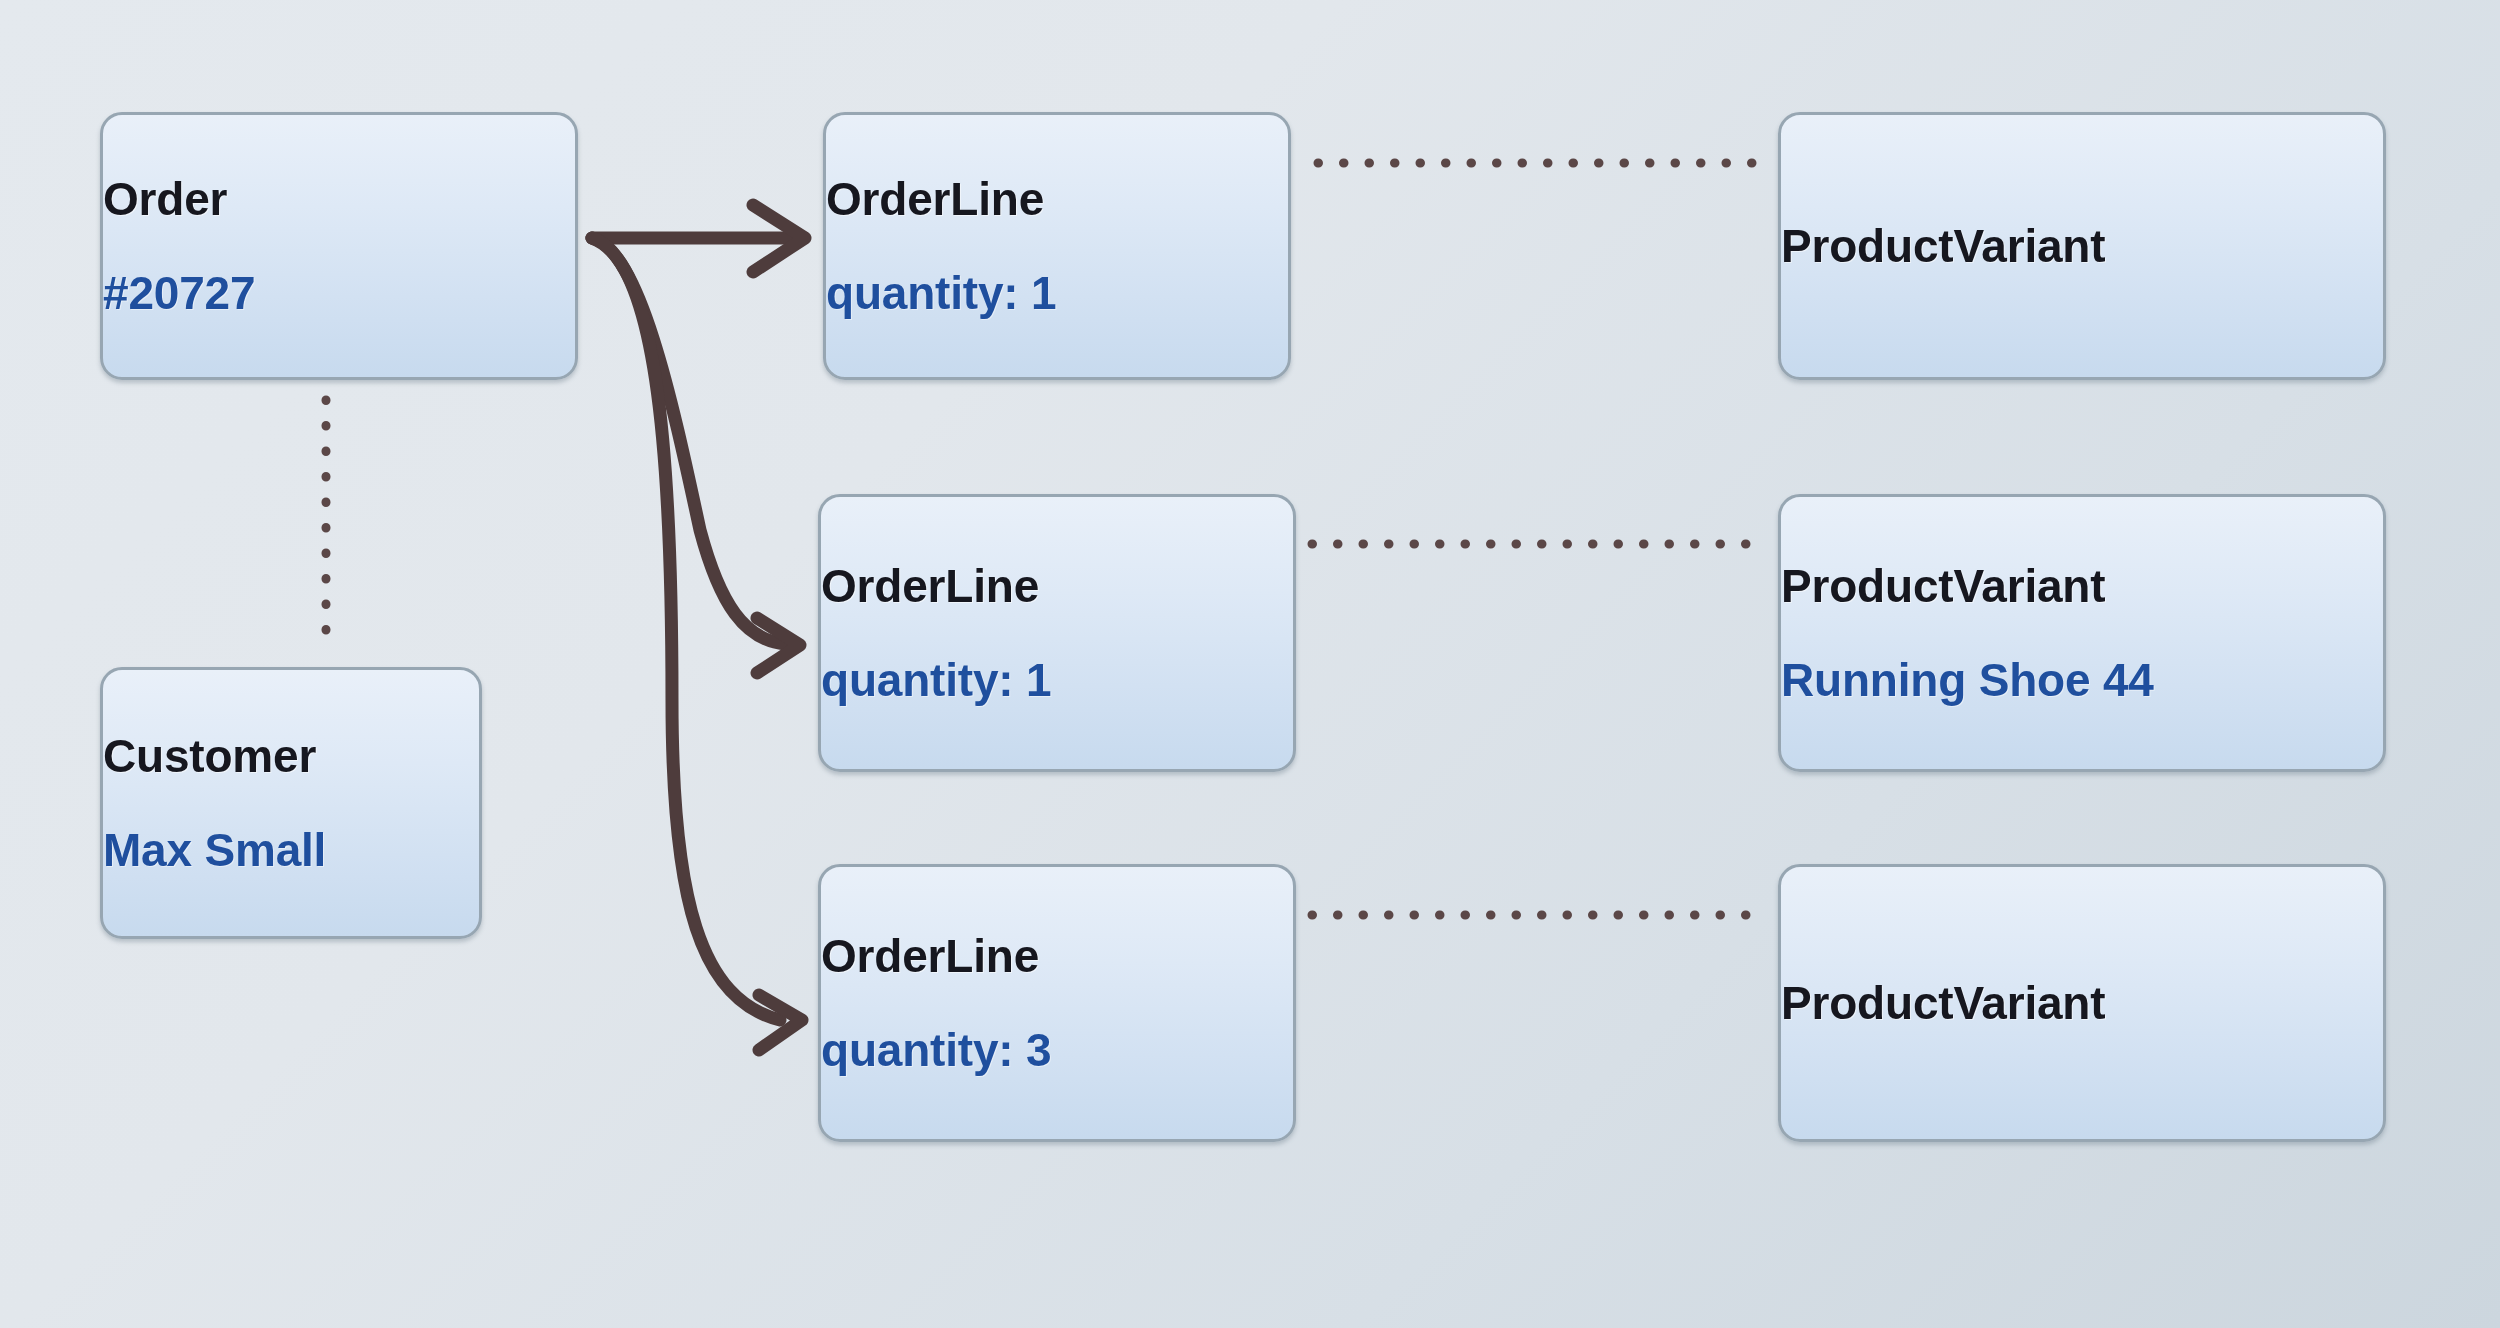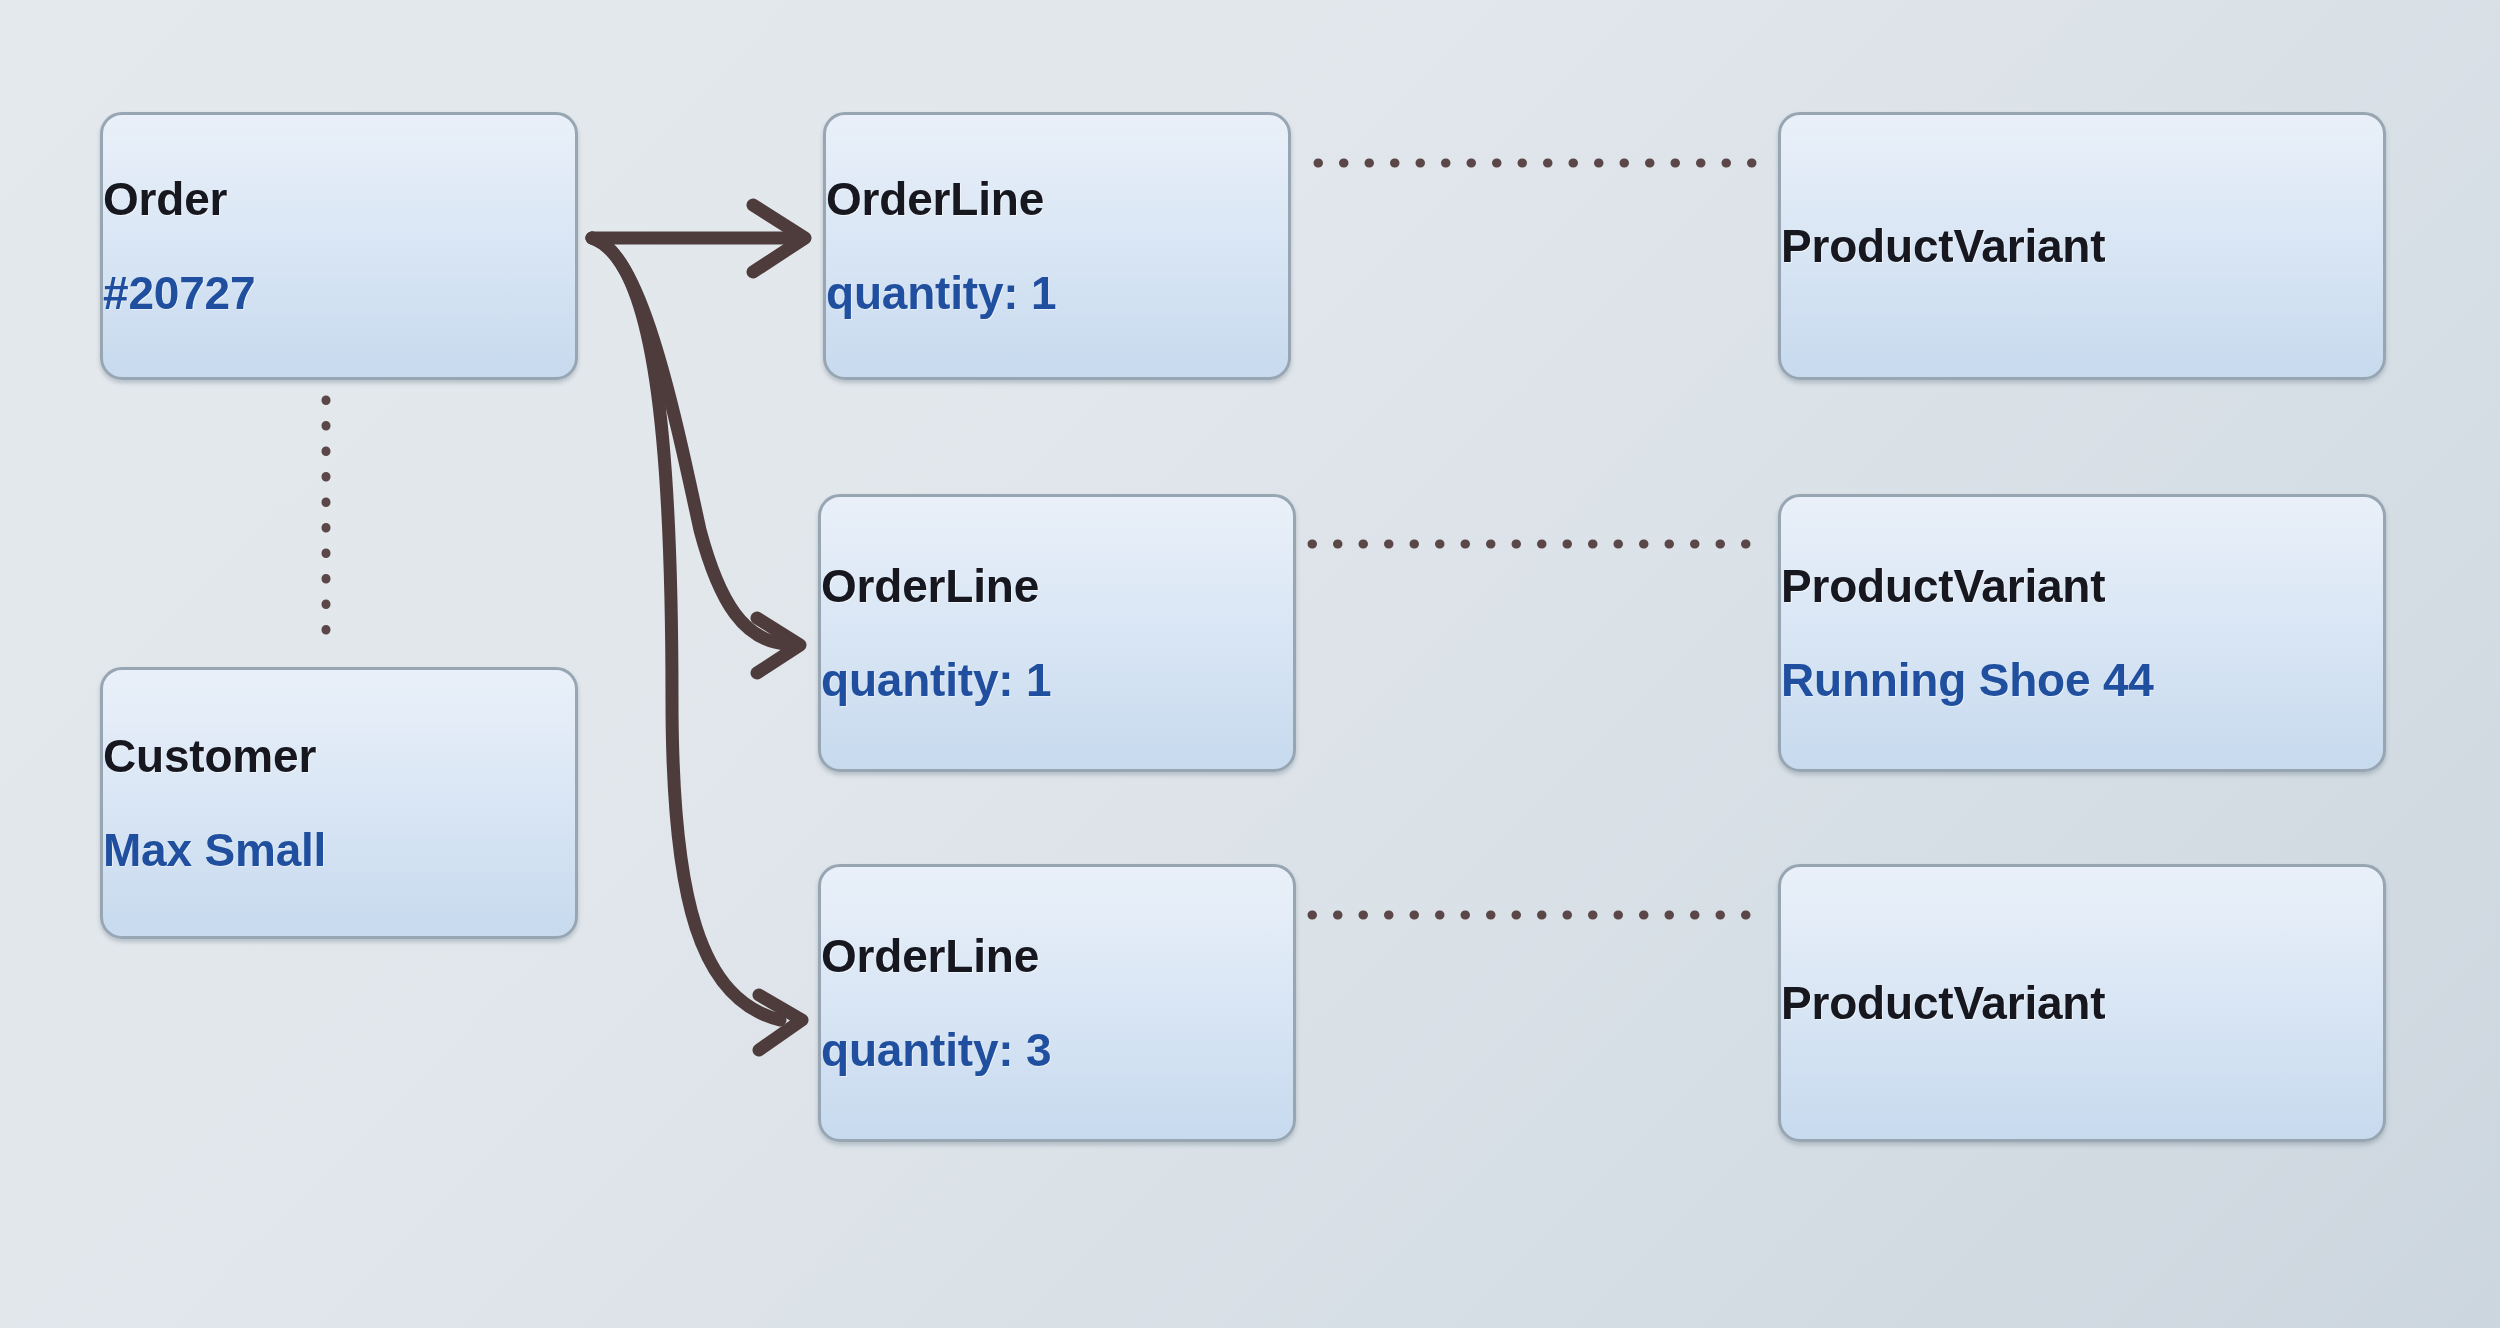--- a/index.html
+++ b/index.html
@@ -52,21 +52,21 @@
     color: #1f4f9e;
     text-shadow: 1px 1px 0 rgba(255,255,255,0.45);
     letter-spacing: -0.2px;
     line-height: 1;
   }
   .node-title + .node-value {
     margin-top: 48px;
   }
   
   #node-order       { left: 100px;  top: 112px; width: 478px;  height: 268px; }
-  #node-customer    { left: 100px;  top: 667px; width: 478px;  height: 272px; }
+  #node-customer    { left: 100px;  top: 667px; width: 382px;  height: 272px; }
   #node-orderline-1 { left: 823px;  top: 112px; width: 468px;  height: 268px; }
   #node-orderline-2 { left: 818px;  top: 494px; width: 478px;  height: 278px; }
   #node-orderline-3 { left: 818px;  top: 864px; width: 478px;  height: 278px; }
   #node-variant-1   { left: 1778px; top: 112px; width: 608px;  height: 268px; }
   #node-variant-2   { left: 1778px; top: 494px; width: 608px;  height: 278px; }
   #node-variant-3   { left: 1778px; top: 864px; width: 608px;  height: 278px; }
   #node-order .node-title,
   #node-customer .node-title { font-size: 46px; }
 </style>
 </head>

